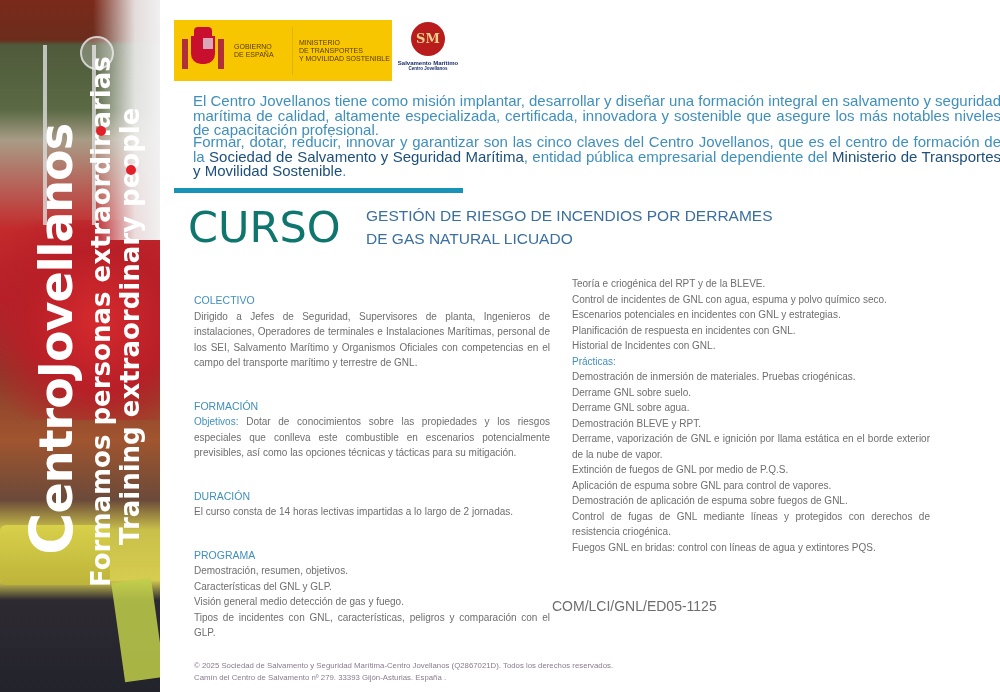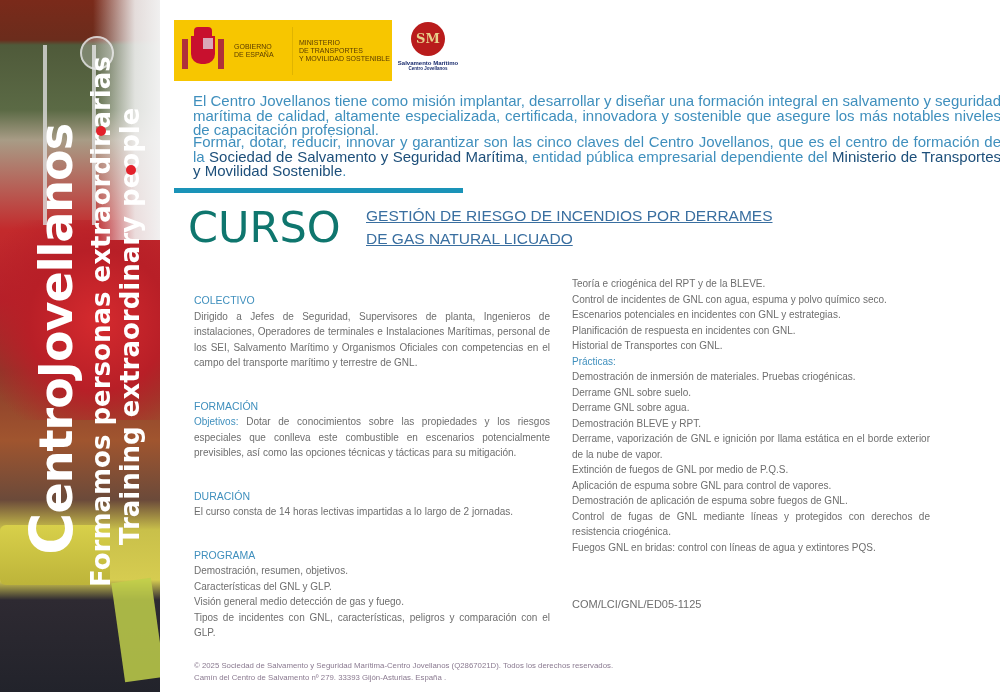--- a/index.html
+++ b/index.html
@@ -49,32 +49,32 @@
 
   
   .intro { position: absolute; left: 193px; width: 808px; font-size: 15px; line-height: 14.5px; color: #3f8fbd; text-align: justify; }
   .intro.p1 { top: 94px; }
   .intro.p2 { top: 135px; }
   .intro b { color: #1d4f7a; font-weight: normal; }
 
   .accent-bar { position: absolute; left: 174px; top: 188px; width: 289px; height: 5px; background: #1a93b8; }
 
   .curso { position: absolute; left: 188px; top: 202px; font-size: 43px; font-weight: normal; color: #0f766e; font-family: "DejaVu Sans", sans-serif; letter-spacing: 0px; }
-  .course-title { position: absolute; left: 366px; top: 204px; font-size: 15.5px; line-height: 23px; color: #3a6fa0; text-decoration: underline; }
+  .course-title { position: absolute; left: 366px; top: 204px; font-size: 15.5px; line-height: 23px; color: #3a6fa0; }
 
   
   .col { position: absolute; font-size: 10px; line-height: 15.5px; color: #6e6e6e; }
   .col-left { left: 194px; top: 280px; width: 356px; }
   .col-right { left: 572px; top: 276px; width: 358px; }
   .sec-h { color: #3f8fbd; font-size: 10.5px; margin-bottom: 0px; margin-top: 13px; }
   .justify { text-align: justify; text-align-last: left; }
   .gap { height: 15px; }
   .obj { color: #3f8fbd; }
   .practicas { color: #3f8fbd; }
-  .code { position: absolute; left: 572px; top: 598px; font-size: 11px; color: #6e6e6e; }
+  .code { position: absolute; left: 552px; top: 598px; font-size: 14px; color: #6e6e6e; }
 
   .footer { position: absolute; left: 194px; top: 660px; font-size: 7.8px; line-height: 12px; color: #8a7a90; }
 </style>
 </head>
 <body>
 
 <div class="banner">
   <div class="red1"></div>
   <div class="pole1"></div>
   <div class="pole2"></div>
@@ -142,21 +142,21 @@
   <div>Características del GNL y GLP.</div>
   <div>Visión general medio detección de gas y fuego.</div>
   <div class="justify">Tipos de incidentes con GNL, características, peligros y comparación con el GLP.</div>
 </div>
 
 <div class="col col-right">
   <div>Teoría e criogénica del RPT y de la BLEVE.</div>
   <div class="justify">Control de incidentes de GNL con agua, espuma y polvo químico seco.</div>
   <div>Escenarios potenciales en incidentes con GNL y estrategias.</div>
   <div>Planificación de respuesta en incidentes con GNL.</div>
-  <div>Historial de Transportes con GNL.</div>
+  <div>Historial de Incidentes con GNL.</div>
   <div class="practicas">Prácticas:</div>
   <div>Demostración de inmersión de materiales. Pruebas criogénicas.</div>
   <div>Derrame GNL sobre suelo.</div>
   <div>Derrame GNL sobre agua.</div>
   <div>Demostración BLEVE y RPT.</div>
   <div class="justify">Derrame, vaporización de GNL e ignición por llama estática en el borde exterior de la nube de vapor.</div>
   <div>Extinción de fuegos de GNL por medio de P.Q.S.</div>
   <div>Aplicación de espuma sobre GNL para control de vapores.</div>
   <div>Demostración de aplicación de espuma sobre fuegos de GNL.</div>
   <div class="justify">Control de fugas de GNL mediante líneas y protegidos con derechos de resistencia criogénica.</div>

